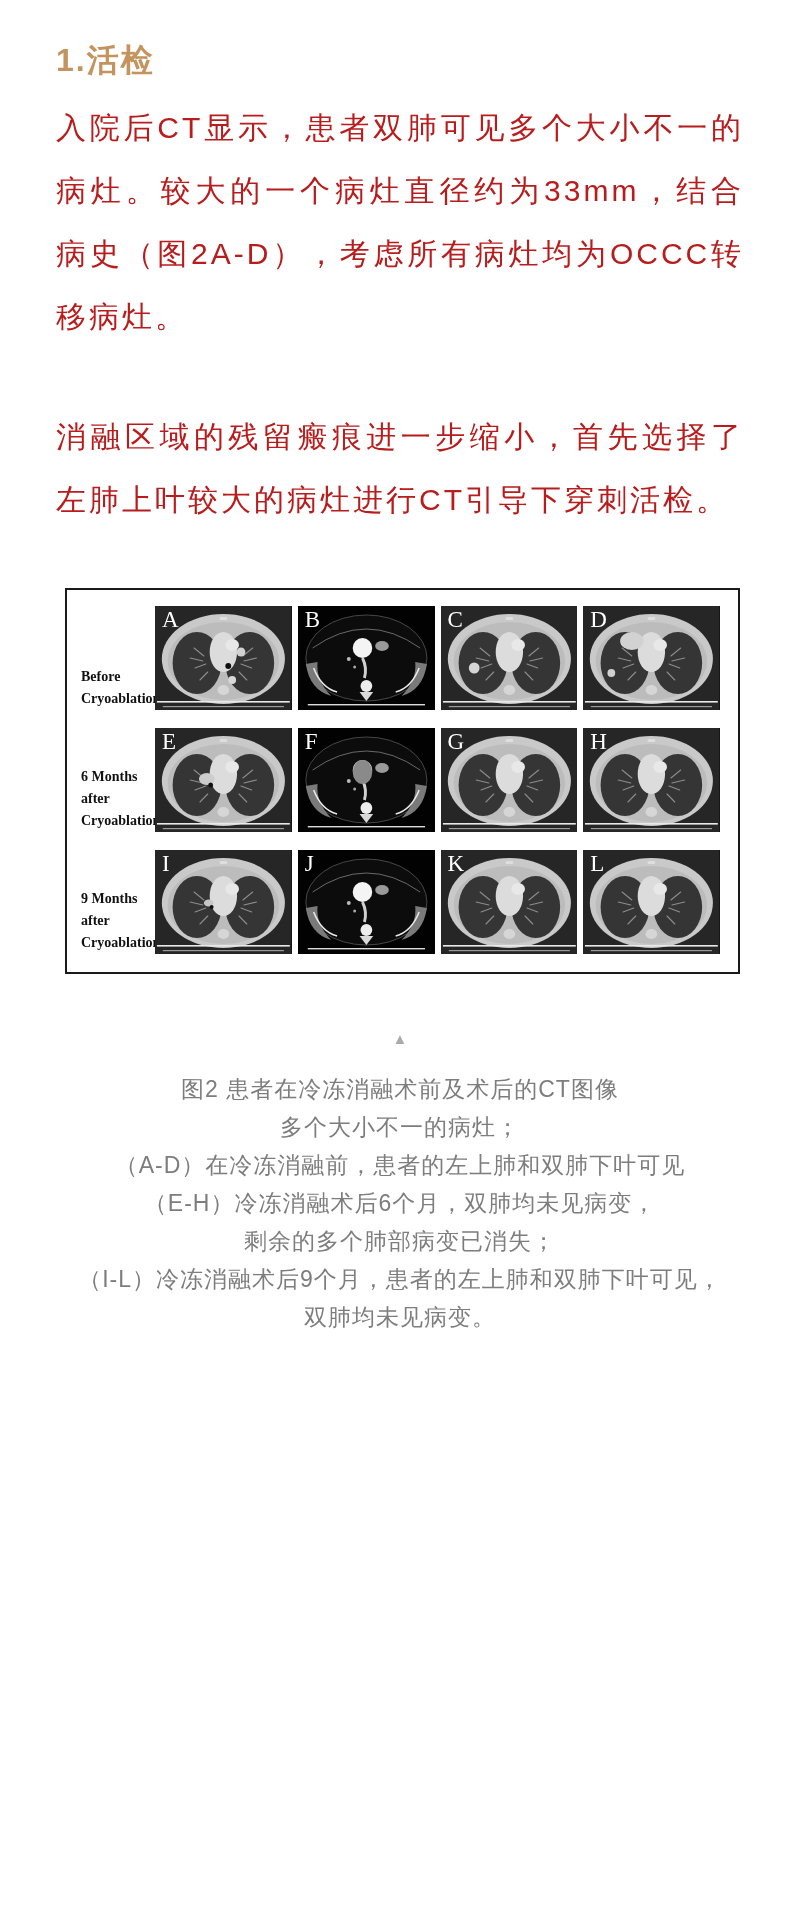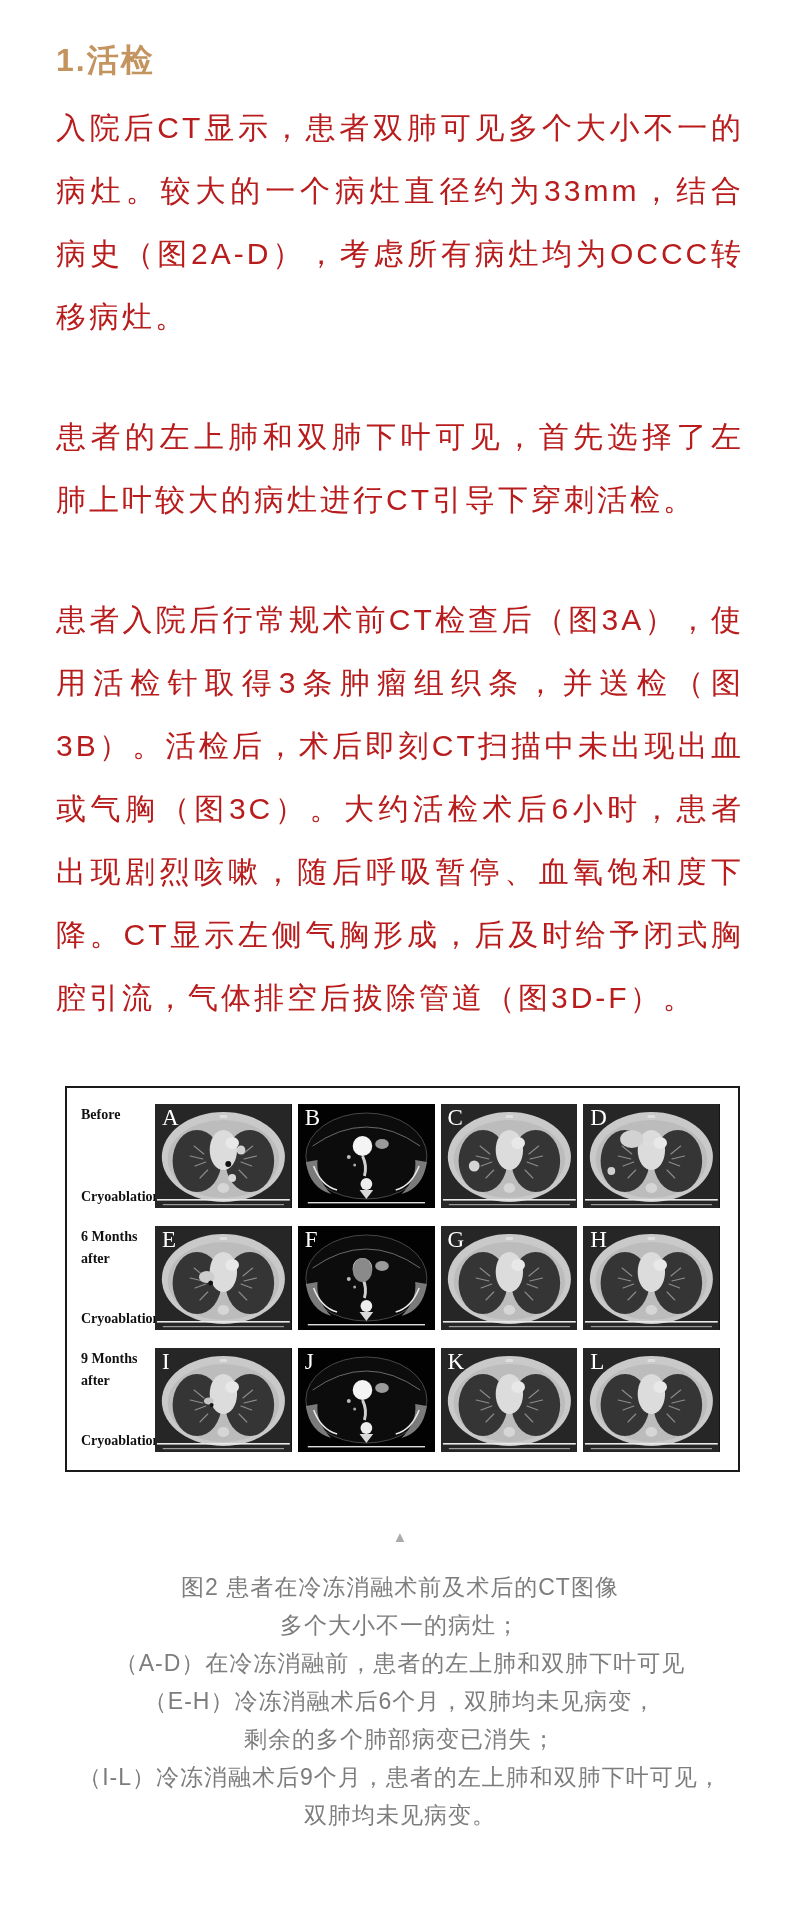--- a/index.html
+++ b/index.html
@@ -20,21 +20,21 @@
   .defs-svg{position:absolute;width:0;height:0;overflow:hidden;}
   .fig{
     margin:51px 0 0 9px;width:675px;box-sizing:border-box;
     border:2px solid #1a1a1a;background:#ffffff;
     padding:16px 18px 18px 0;
     display:flex;flex-direction:column;gap:18px;
   }
   .fig-row{display:flex;height:104px;}
   .fig-label{
     flex:0 0 88px;width:88px;box-sizing:border-box;padding-left:14px;
-    display:flex;flex-direction:column;justify-content:space-between;
+    display:flex;flex-direction:column;justify-content:flex-end;
     font-family:"Liberation Serif","DejaVu Serif",serif;
     font-weight:700;font-size:14px;line-height:22px;color:#111111;
   }
   .ct-cell{flex:1 1 0;position:relative;background:#000;margin-right:6px;}
   .ct-cell:last-child{margin-right:0;}
   .ct-svg{position:absolute;inset:0;width:100%;height:100%;display:block;}
   .ct-letter{
     position:absolute;top:0;left:7px;color:#ffffff;
     font-family:"Liberation Serif","DejaVu Serif",serif;
     font-size:23px;line-height:28px;font-weight:400;
@@ -89,22 +89,21 @@
       <rect x="10" y="98" width="120" height="1.4" fill="#dcdcdc"></rect>
     </symbol>
   </defs>
 </svg>
 
 <main class="page">
 
   <h2 class="heading">1.活检</h2>
 
   <p class="para">入院后CT显示，患者双肺可见多个大小不一的病灶。较大的一个病灶直径约为33mm，结合病史（图2A-D），考虑所有病灶均为OCCC转移病灶。</p>
-  <p class="para">患者的左上肺和双肺下叶可见，首先选择了左肺上叶较大的病灶进行CT引导下穿刺活检。</p>
-  <p class="para">患者入院后行常规术前CT检查后（图3A），使用活检针取得3条肿瘤组织条，并送检（图3B）。活检后，术后即刻CT扫描中未出现出血或气胸（图3C）。大约活检术后6小时，患者出现剧烈咳嗽，随后呼吸暂停、血氧饱和度下降。CT显示左侧气胸形成，后及时给予闭式胸腔引流，气体排空后拔除管道（图3D-F）。</p>
+  <p class="para">消融区域的残留瘢痕进一步缩小，首先选择了左肺上叶较大的病灶进行CT引导下穿刺活检。</p>
 
   <figure class="fig">
 
     <div class="fig-row">
       <div class="fig-label">
         <span>Before</span>
         <span>Cryoablation</span>
       </div>
       <div class="ct-cell">
         <svg class="ct-svg" viewBox="0 0 140 104" preserveAspectRatio="none">

